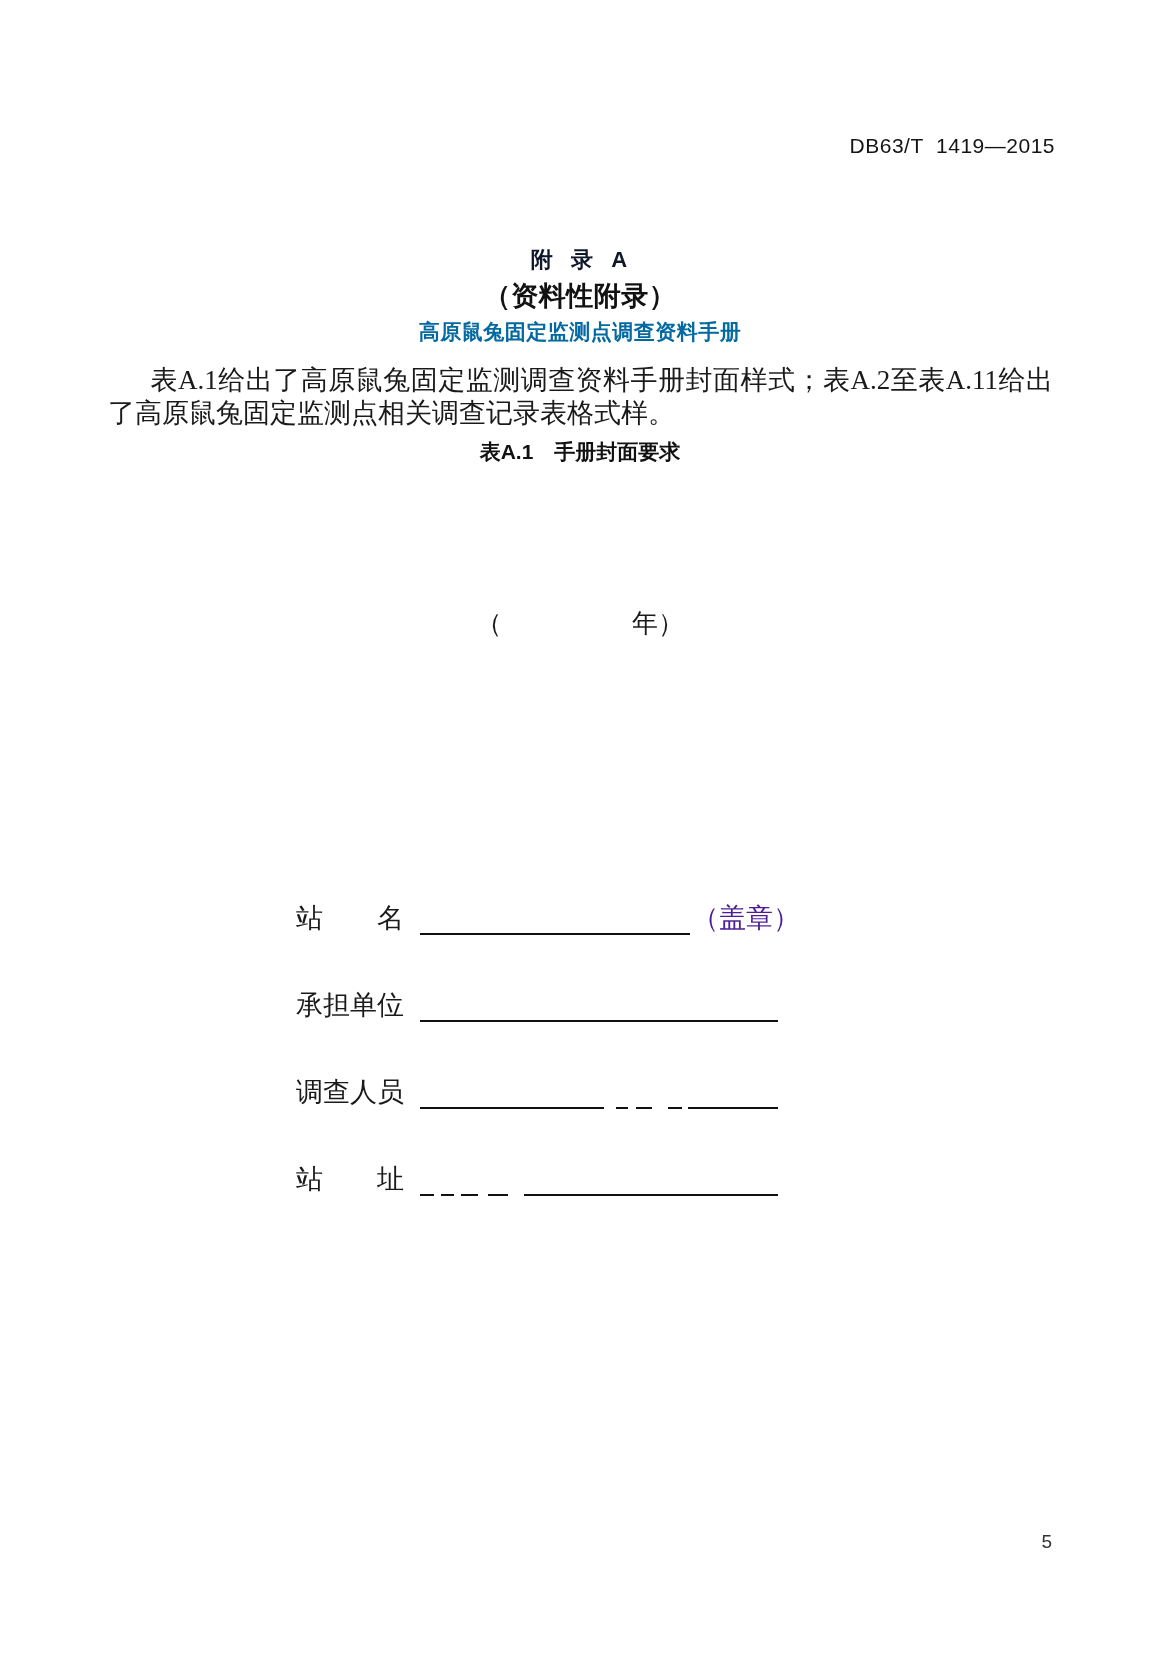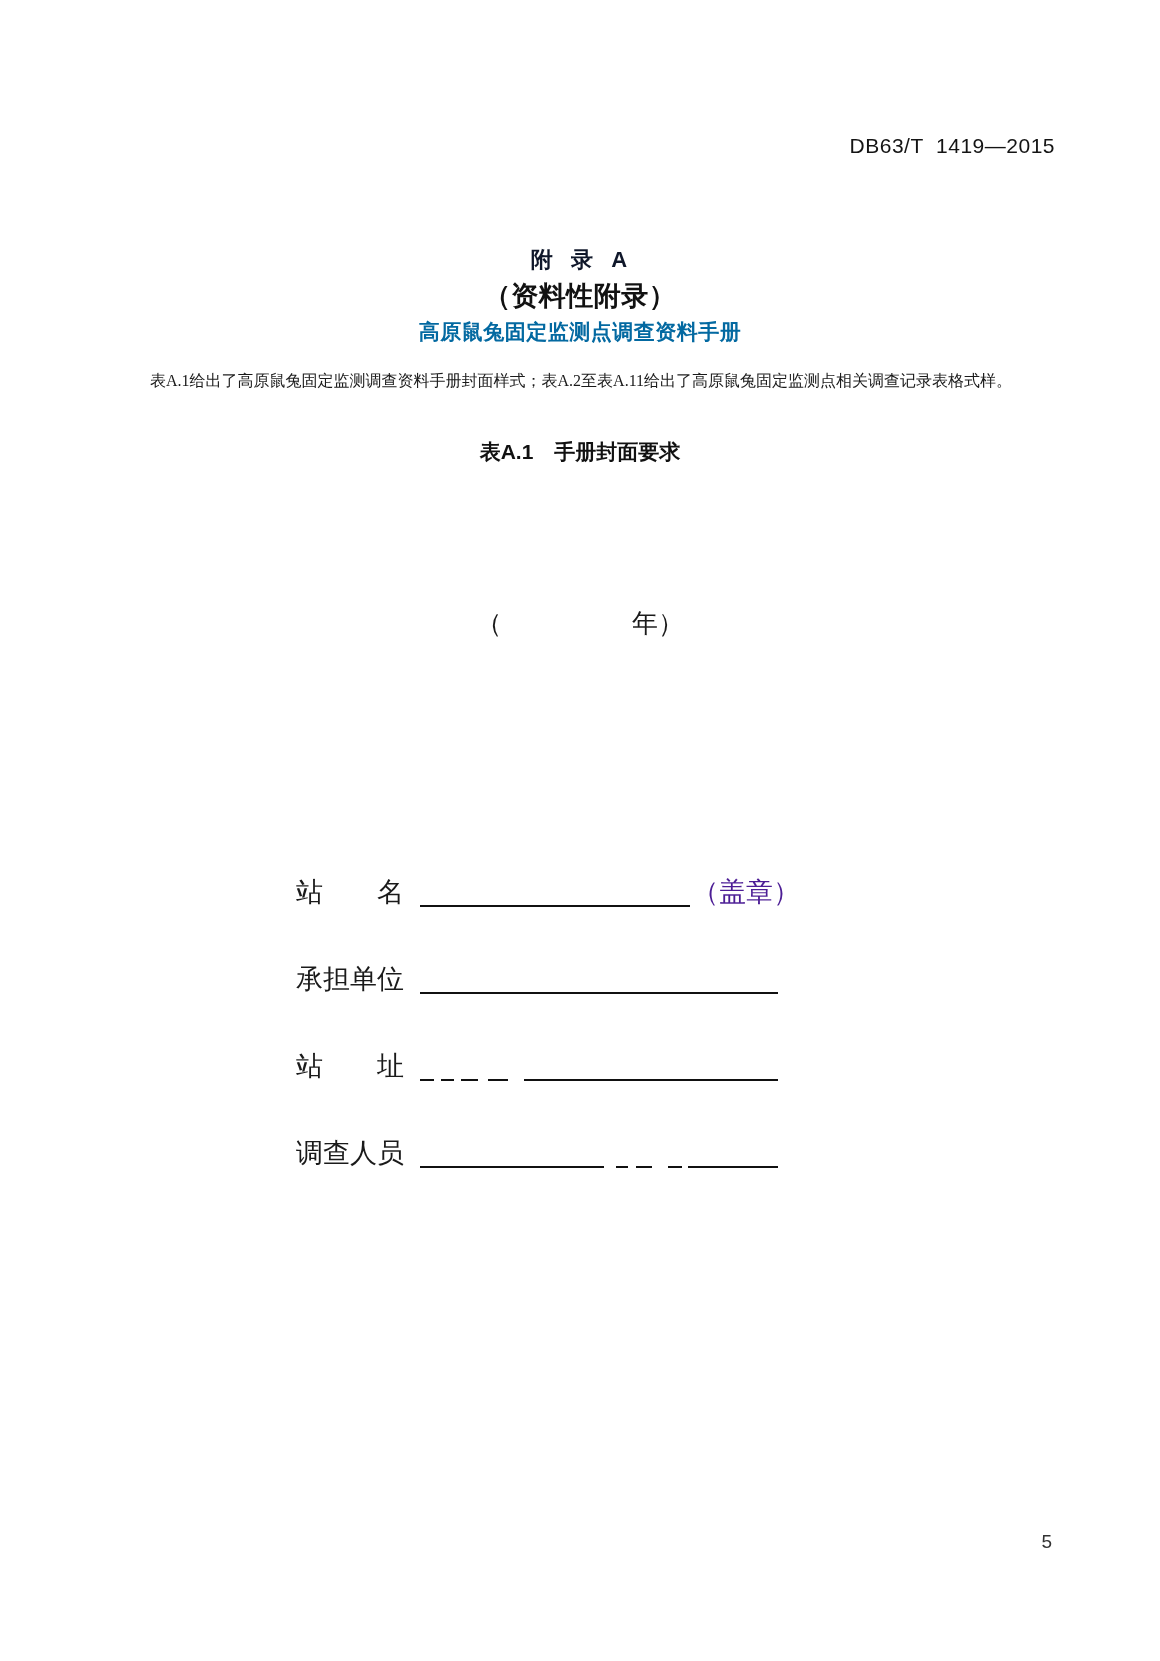--- a/index.html
+++ b/index.html
@@ -65,21 +65,21 @@
     line-height: 32px;
     margin-top: 4px;
   }
 
   
   .body-para {
     position: absolute;
     top: 356px;
     left: 108px;
     width: 945px;
-    font-size: 16px;
+    font-size: 27px;
     line-height: 33px;
     text-align: justify;
     color: #1a1a1a;
   }
   .body-para .indent { display: inline-block; width: 42px; }
 
   
   .table-caption {
     position: absolute;
     top: 430px;
@@ -109,21 +109,21 @@
   .form {
     position: absolute;
     top: 840px;
     left: 296px;
     width: 600px;
   }
   .form-row {
     position: relative;
     height: 87px;
     display: flex;
-    align-items: center;
+    align-items: flex-end;
   }
   .form-label {
     font-size: 27px;
     line-height: 34px;
     white-space: pre;
     color: #1a1a1a;
     flex: 0 0 auto;
     width: 124px;
   }
   .form-rule {
@@ -182,40 +182,40 @@
 
     <div class="form-row">
       <div class="form-label">站　　名</div>
       <div class="form-rule w-short"></div>
       <div class="form-suffix">（盖章）</div>
     </div>
 
     <div class="form-row">
       <div class="form-label">承担单位</div>
       <div class="form-rule w-long"></div>
+    </div>
+
+    <div class="form-row">
+      <div class="form-label">调查人员</div>
+      <div class="form-rule w-long">
+        <span class="rule-artifact" style="left:184px;width:12px;"></span>
+        <span class="rule-artifact" style="left:208px;width:8px;"></span>
+        <span class="rule-artifact" style="left:232px;width:16px;"></span>
+        <span class="rule-artifact" style="left:262px;width:6px;"></span>
+      </div>
     </div>
 
     <div class="form-row">
       <div class="form-label">站　　址</div>
       <div class="form-rule w-long">
         <span class="rule-artifact" style="left:14px;width:7px;"></span>
         <span class="rule-artifact" style="left:34px;width:7px;"></span>
         <span class="rule-artifact" style="left:58px;width:10px;"></span>
         <span class="rule-artifact" style="left:88px;width:16px;"></span>
       </div>
     </div>
 
-    <div class="form-row">
-      <div class="form-label">调查人员</div>
-      <div class="form-rule w-long">
-        <span class="rule-artifact" style="left:184px;width:12px;"></span>
-        <span class="rule-artifact" style="left:208px;width:8px;"></span>
-        <span class="rule-artifact" style="left:232px;width:16px;"></span>
-        <span class="rule-artifact" style="left:262px;width:6px;"></span>
-      </div>
-    </div>
-
 
   </div>
 
   <div class="page-number">5</div>
 
 </div>
 
 </body></html>

